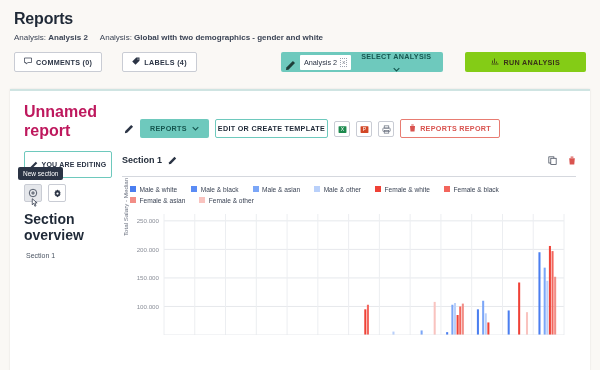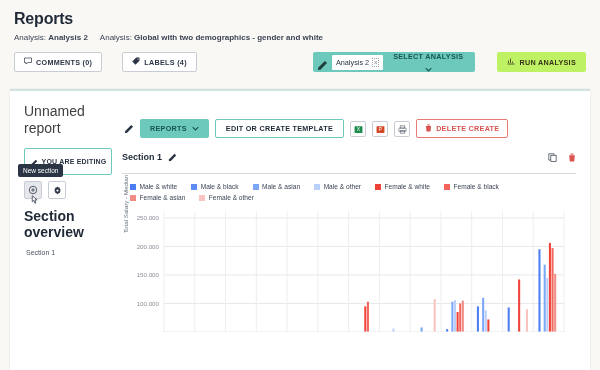--- a/index.html
+++ b/index.html
@@ -59,59 +59,59 @@
     border: 1px dotted #9ca3af; padding: 0 1px; line-height: 7px;
   }
   .select-analysis {
     display: flex; align-items: center; gap: 4px;
     padding: 0 10px; height: 20px;
     font-size: 7.2px; font-weight: bold; letter-spacing: .3px;
     color: #15564f; white-space: nowrap; flex-direction: column;
   }
   .btn-run {
     display: flex; align-items: center; gap: 4px;
-    background: #bef264; height: 20px; padding: 0 10px;
+    background: #84cc16; height: 20px; padding: 0 26px;
     border-radius: 2px;
     font-size: 7.2px; font-weight: bold; letter-spacing: .3px;
     color: #3a3218; white-space: nowrap;
     margin-left: 2px;
   }
 
   
   .card {
     position: absolute; left: 10px; top: 89px;
     width: 580px; height: 290px;
     background: #fff;
     border-top: 2px solid #cfe4e2;
     box-shadow: 0 0 2px rgba(0,0,0,.10);
   }
 
   .card-head {
     display: flex; align-items: flex-start;
     padding: 12px 14px 0 14px; gap: 8px;
   }
   .report-name {
-    font-size: 14px; font-weight: normal; line-height: 1.18;
-    width: 92px; color: #404040;
+    font-size: 16px; font-weight: bold; line-height: 1.18;
+    width: 92px; color: #be185d;
   }
   .report-toolbar {
     display: flex; align-items: center; gap: 6px;
     margin-top: 16px;
   }
   .btn-teal {
     display: flex; align-items: center; gap: 5px;
     background: #6ec9bd; color: #15564f;
     height: 19px; padding: 0 10px; border-radius: 2px;
     font-size: 7.2px; font-weight: bold; letter-spacing: .3px;
     white-space: nowrap;
   }
   .btn-teal-outline {
     display: flex; align-items: center;
     border: 1px solid #6ec9bd; background: #fff; color: #1f2937;
-    height: 19px; padding: 0 10px; border-radius: 2px;
+    height: 19px; padding: 0 2px; border-radius: 2px;
     font-size: 7.2px; font-weight: bold; letter-spacing: .3px;
     white-space: nowrap;
   }
   .icon-btn {
     width: 16px; height: 16px;
     border: 1px solid #c9ccd4; background: #fff; border-radius: 2px;
     display: flex; align-items: center; justify-content: center;
   }
   .btn-danger {
     display: flex; align-items: center; gap: 4px;
@@ -308,21 +308,21 @@
         </span>
       </div>
 
       <div class="btn-danger">
         <span>
           <svg width="7" height="8" viewBox="0 0 14 16">
               <path d="M2 4h10l-1 11H3z" fill="#d9534f"></path>
               <rect x="4.5" y="1" width="5" height="2" fill="#d9534f"></rect>
             </svg>
         </span>
-        <span>DELETE CREATE</span>
+        <span>REPORTS REPORT</span>
       </div>
     </div>
   </div>
 
   <div class="body-row">
 
     <div class="sidebar">
       <div class="editing-btn">
         <span>
           <svg width="8" height="8" viewBox="0 0 16 16">

